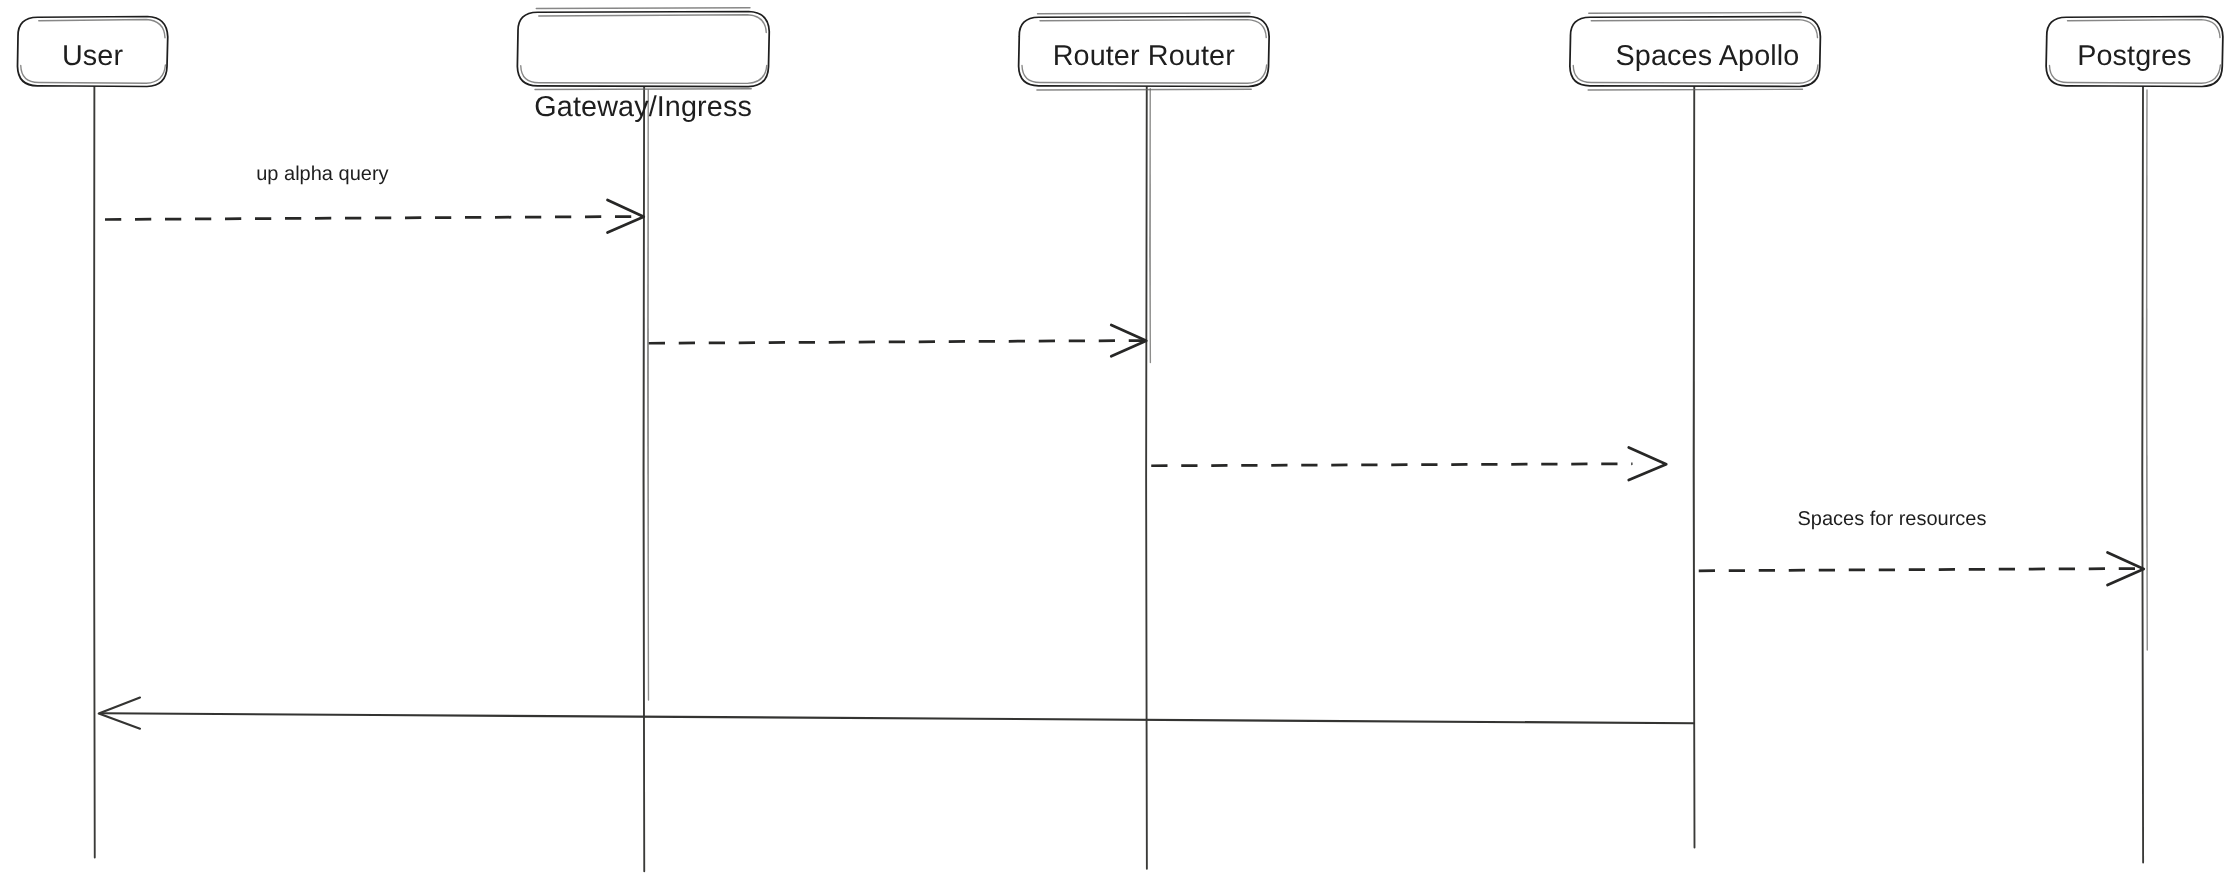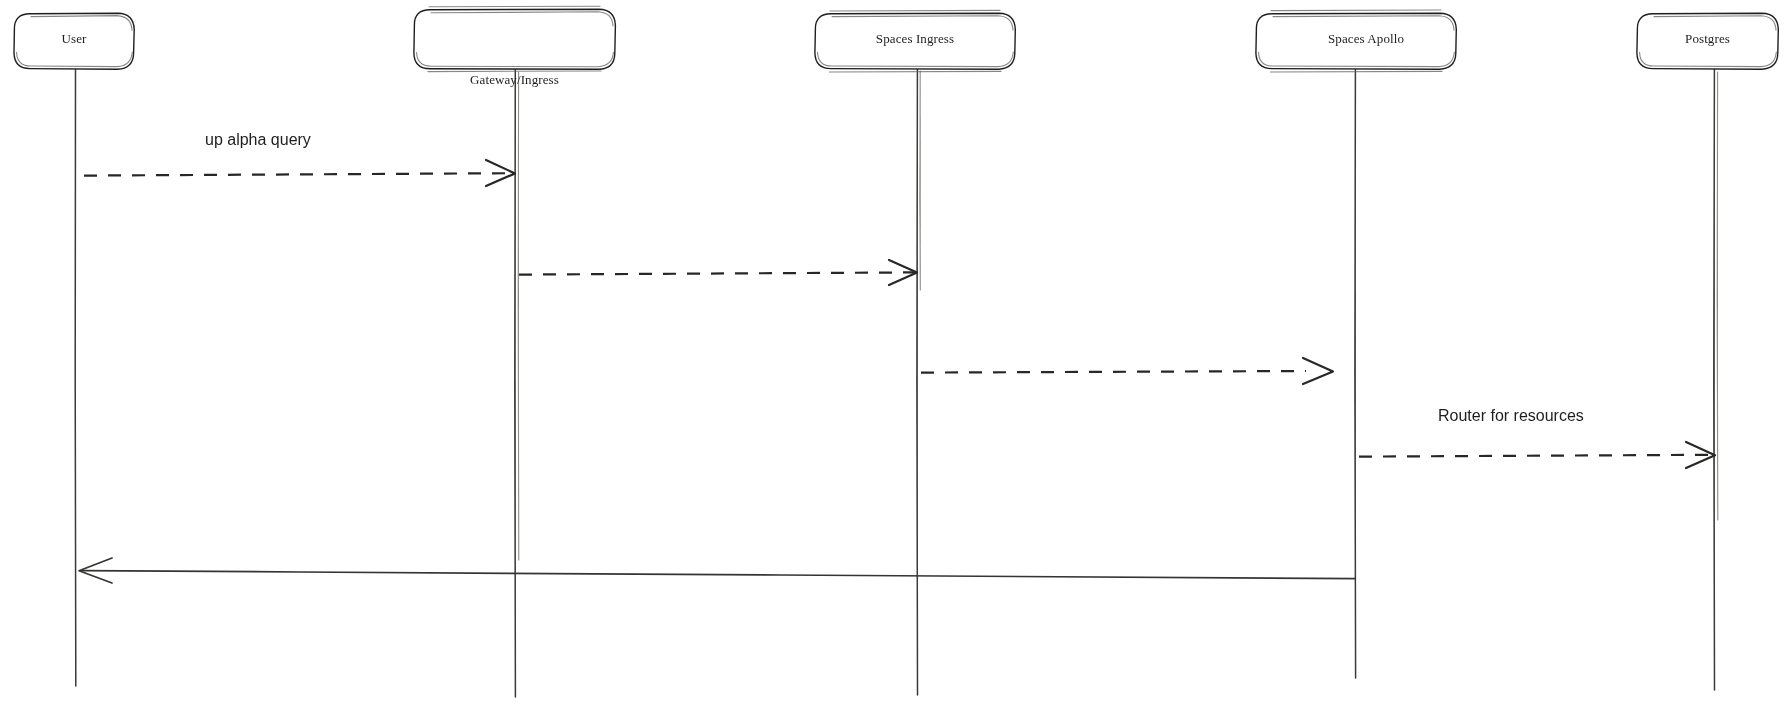--- a/index.html
+++ b/index.html
@@ -35,22 +35,22 @@
   }
   .participant-box-shape.ghost {
     stroke: #60605f;
     stroke-width: 1.1;
     opacity: 0.75;
   }
   .participant-label {
     position: absolute;
     text-align: center;
     color: #1e1e1e;
-    font-size: 13px;
-    font-family: Liberation Serif, serif;
+    font-size: 23px;
+    font-family: Liberation Sans, sans-serif;
     white-space: nowrap;
     letter-spacing: 0.1px;
     pointer-events: none;
   }
   .lifeline {
     stroke: #3a3a38;
     stroke-width: 1.5;
     stroke-linecap: round;
   }
   .lifeline.faint {
@@ -161,23 +161,23 @@
       <path class="msg-line-solid" d="M 1355 578.6 L 780 575.0 L 300 572.0 L 82 570.6"></path>
       <path class="arrowhead thin" d="M 112 558 L 79 570.8 L 112 583"></path>
     </g>
 
   </svg>
 
   <div class="participant-label" style="left:14px; top:31px; width:120px;">User</div>
 
   <div class="participant-label" style="left:414px; top:28px; width:201px;margin-top:44px;">Gateway/Ingress</div>
 
-  <div class="participant-label" style="left:815px; top:31px; width:200px;">Spaces Ingress</div>
+  <div class="participant-label" style="left:815px; top:31px; width:200px;">Router Router</div>
 
   <div class="participant-label" style="left:1256px; top:31px; width:220px;">Spaces Apollo</div>
 
   <div class="participant-label" style="left:1637px; top:31px; width:141px;">Postgres</div>
 
   <div class="message-label" style="left:205px; top:131px;">up alpha query</div>
 
-  <div class="message-label" style="left:1438px; top:407px;">Router for resources</div>
+  <div class="message-label" style="left:1438px; top:407px;">Spaces for resources</div>
 
 </div>
 
 </body></html>

